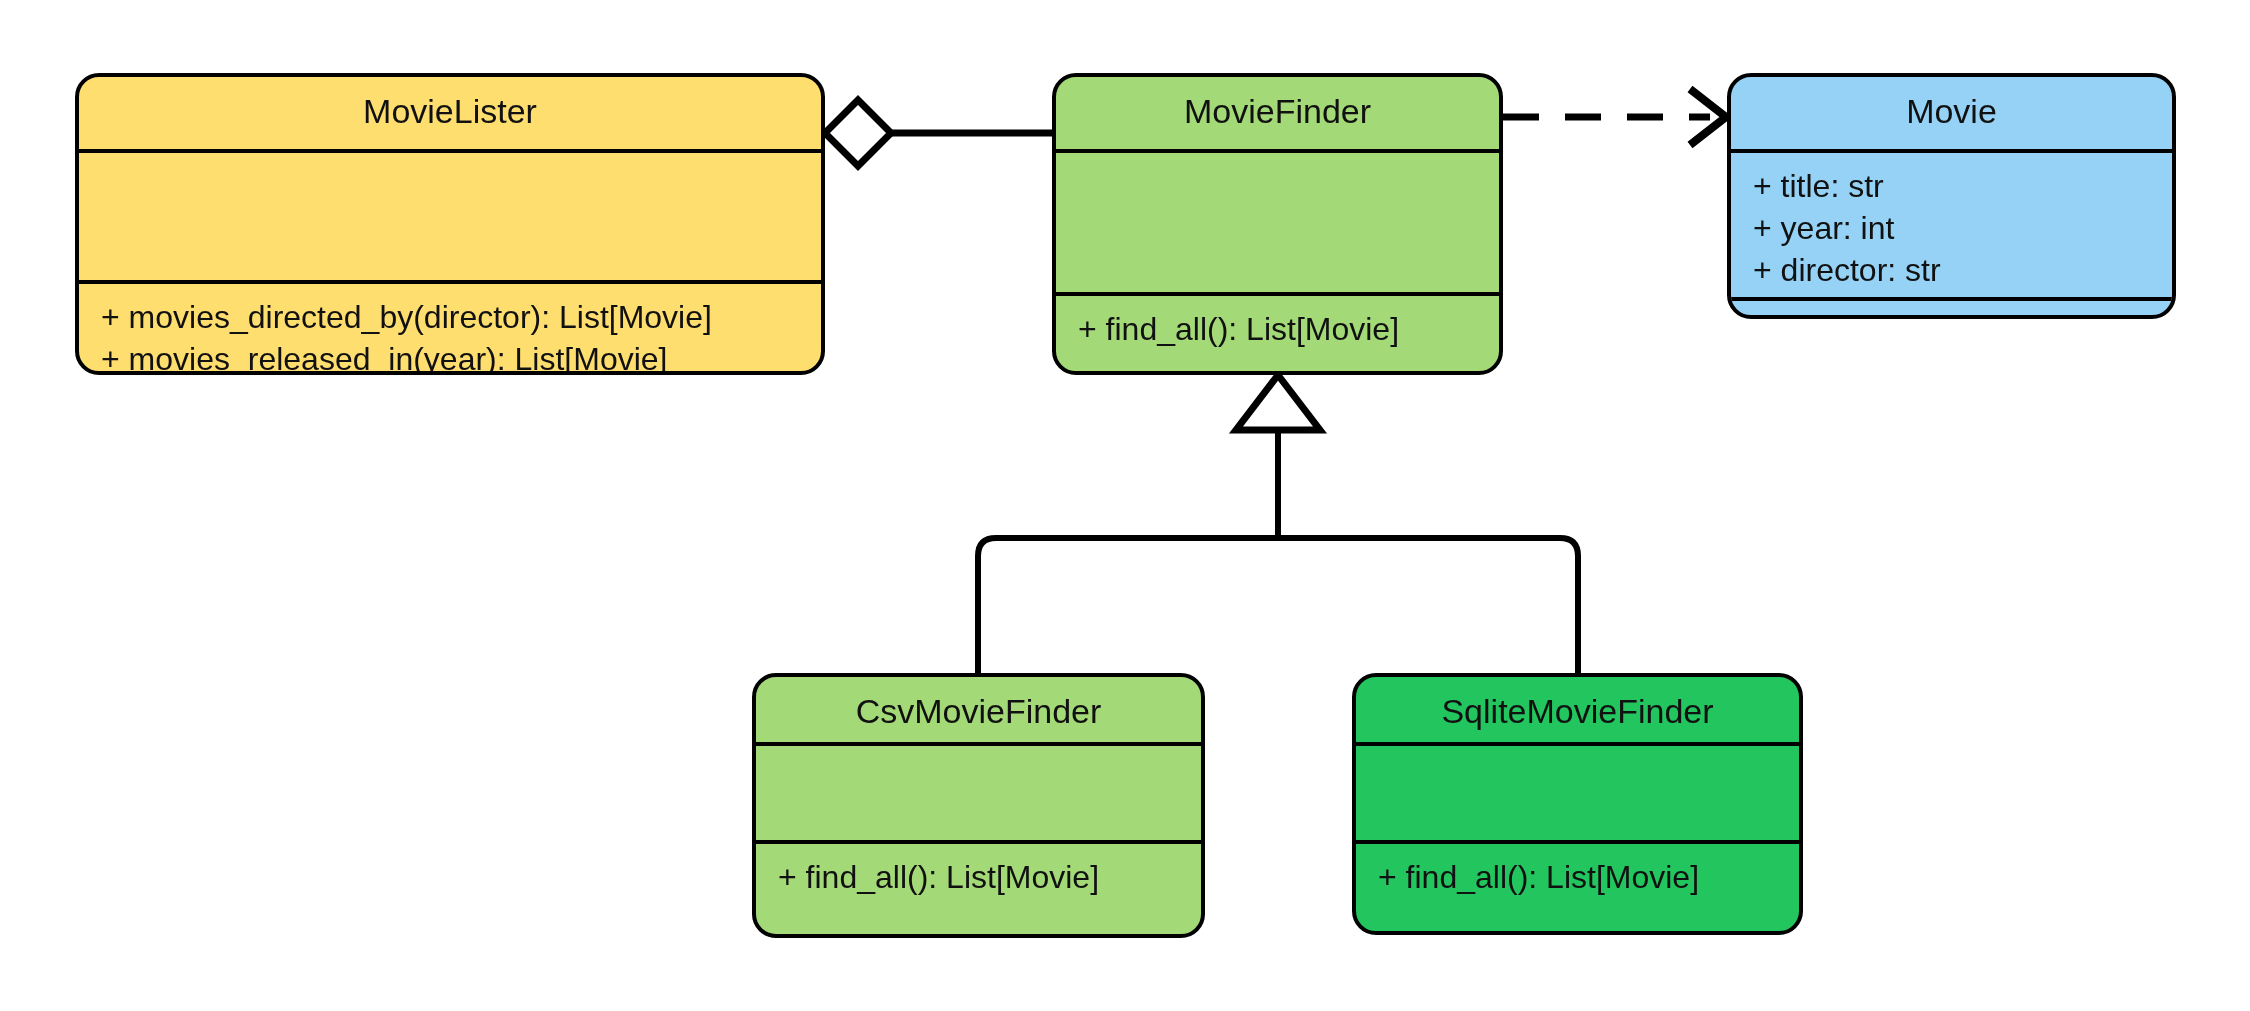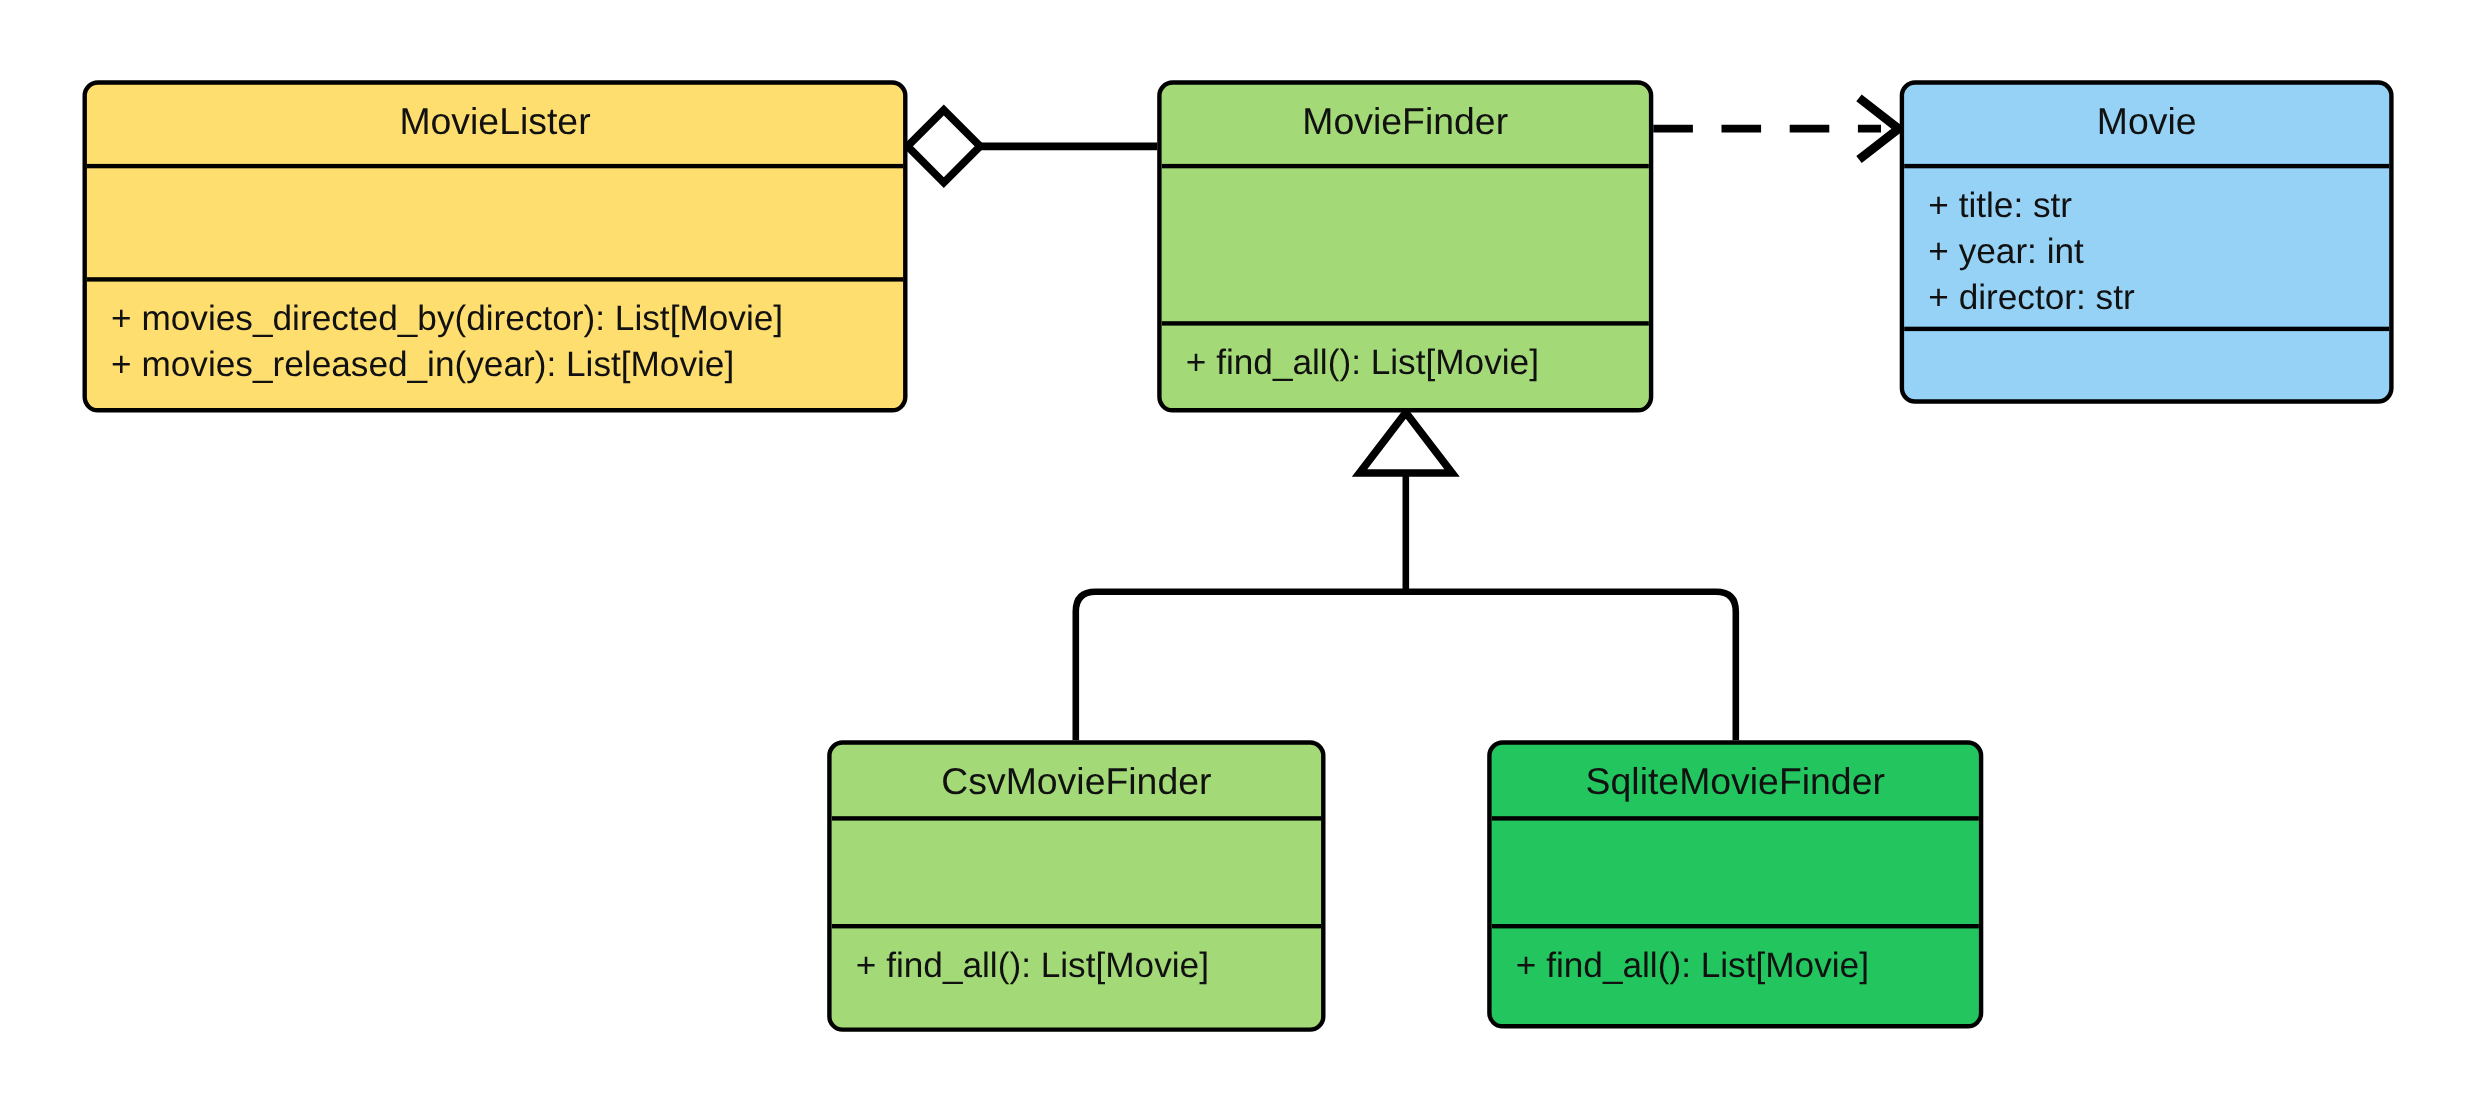--- a/index.html
+++ b/index.html
@@ -23,21 +23,21 @@
     left: 0;
     top: 0;
     width: 2250px;
     height: 1011px;
     pointer-events: none;
   }
   .uml-class {
     position: absolute;
     box-sizing: border-box;
     border: 4px solid #000000;
-    border-radius: 14px;
+    border-radius: 24px;
     overflow: hidden;
     display: flex;
     flex-direction: column;
     z-index: 5;
   }
   .uml-class .compartment {
     box-sizing: border-box;
     width: 100%;
     overflow: hidden;
   }
@@ -87,33 +87,33 @@
       <path d="M 978,673 L 978,556 Q 978,538 996,538 L 1560,538 Q 1578,538 1578,556 L 1578,673" fill="none" stroke="#000000" stroke-width="6"></path>
 
       <polygon points="1278,375 1320,430 1236,430" fill="#ffffff" stroke="#000000" stroke-width="7" stroke-linejoin="miter"></polygon>
     </g>
   </svg>
 
   <div id="class-host">
       <div class="uml-class" style="left: 75px; top: 73px; width: 750px; height: 302px; background: rgb(255, 222, 112);">
         <div class="compartment cls-name" style="height: 72px; flex: 0 0 72px;">MovieLister</div>
         <div class="compartment divider member-list" style="height: 103px; flex: 0 0 103px;"></div>
-        <div class="compartment divider member-list" style="flex: 1 1 auto;">
+        <div class="compartment divider member-list" style="flex: 1 1 auto; margin-top: 28px;">
           <div class="member">+ movies_directed_by(director): List[Movie]</div>
           <div class="member">+ movies_released_in(year): List[Movie]</div>
         </div>
       </div>
       <div class="uml-class" style="left: 1052px; top: 73px; width: 451px; height: 302px; background: rgb(163, 217, 119); justify-content: flex-end;">
         <div class="compartment cls-name" style="height: 72px; flex: 0 0 72px;">MovieFinder</div>
         <div class="compartment divider member-list" style="height: 143px; flex: 0 0 143px;"></div>
         <div class="compartment divider member-list" style="flex: 1 1 auto;">
           <div class="member">+ find_all(): List[Movie]</div>
         </div>
       </div>
-      <div class="uml-class" style="left: 1727px; top: 73px; width: 449px; height: 294px; background: rgb(149, 210, 245);">
+      <div class="uml-class" style="left: 1727px; top: 73px; width: 449px; height: 246px; background: rgb(149, 210, 245);">
         <div class="compartment cls-name" style="height: 72px; flex: 0 0 72px;">Movie</div>
         <div class="compartment divider member-list" style="height: 148px; flex: 0 0 148px;">
           <div class="member">+ title: str</div>
           <div class="member">+ year: int</div>
           <div class="member">+ director: str</div>
         </div>
         <div class="compartment divider member-list" style="flex: 1 1 auto;"></div>
       </div>
       <div class="uml-class" style="left: 752px; top: 673px; width: 453px; height: 265px; background: rgb(163, 217, 119);">
         <div class="compartment cls-name" style="height: 65px; flex: 0 0 65px;">CsvMovieFinder</div>

